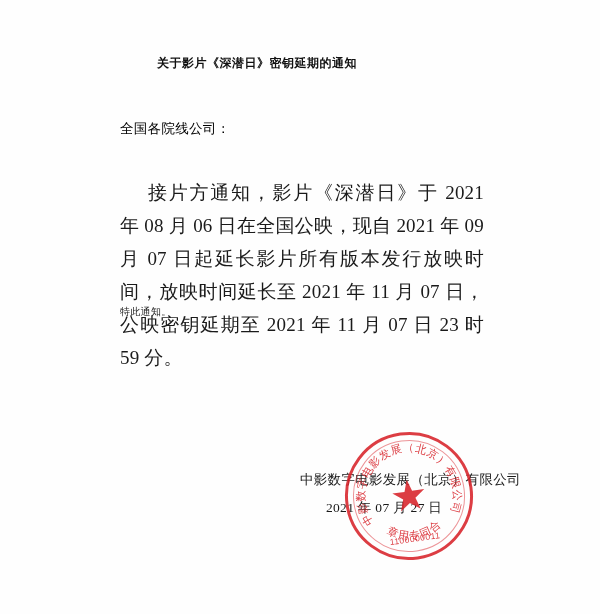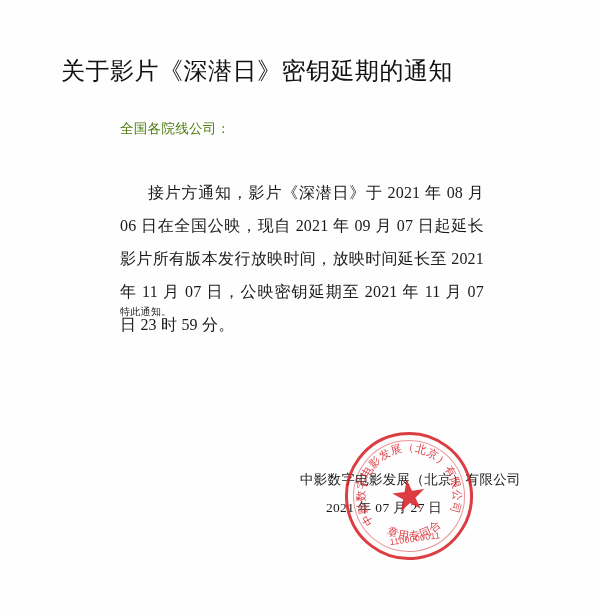--- a/index.html
+++ b/index.html
@@ -20,39 +20,39 @@
     height: 614px;
     background: #fefefe;
     box-sizing: border-box;
   }
   .doc-title {
     position: absolute;
     top: 55px;
     left: 0;
     width: 514px;
     text-align: center;
-    font-size: 24px;
-    font-weight: normal;
+    font-size: 12px;
+    font-weight: bold;
     letter-spacing: 0.5px;
     color: #111111;
   }
   .salutation {
     position: absolute;
     top: 120px;
     left: 120px;
     font-size: 13.5px;
-    color: #4d7c0f;
+    color: #000000;
     letter-spacing: 0.3px;
   }
   .body-text {
     position: absolute;
     top: 176px;
     left: 120px;
     width: 364px;
-    font-size: 16px;
+    font-size: 19px;
     line-height: 33px;
     text-align: justify;
     text-justify: inter-ideograph;
     text-indent: 28px;
     color: #1a1a1a;
     letter-spacing: 0.2px;
   }
   .closing {
     position: absolute;
     top: 305px;

